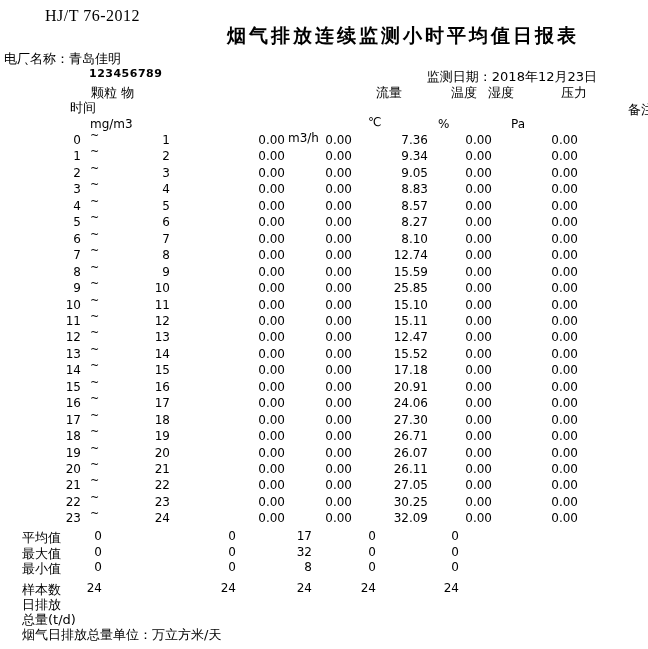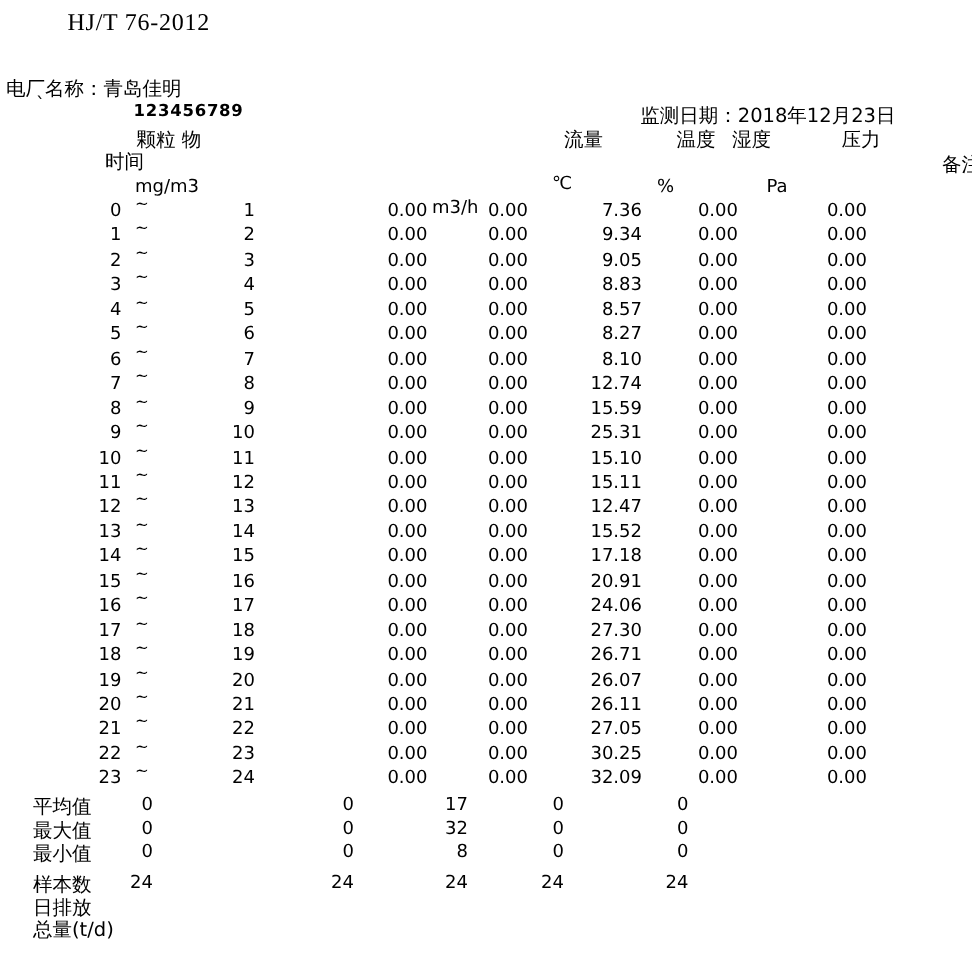--- a/index.html
+++ b/index.html
@@ -62,20 +62,21 @@
   .s5 { right:73px;  }
 
   .note { position:absolute; left:22px; top:626px; font-size:13px; }
 </style>
 </head>
 <body>
 
 <div class="page">
 
   <div class="doc-code">HJ/T 76-2012</div>
+  <div class="title">烟气排放连续监测小时平均值日报表</div>
   <div class="plant">电厂名称：青岛佳明</div>
   <div class="tick">`</div>
   <div class="plant-code">123456789</div>
   <div class="date">监测日期：2018年12月23日</div>
 
   <div class="ch ch-time">时间</div>
   <div class="ch ch-pm">颗粒 物</div>
   <div class="ch ch-flow">流量</div>
   <div class="ch ch-temp">温度</div>
   <div class="ch ch-hum">湿度</div>
@@ -178,21 +179,21 @@
         <span class="c3">15.59</span>
         <span class="c4">0.00</span>
         <span class="c5">0.00</span>
       </div>
       <div class="row" style="top: 281.05px;">
         <span class="hfrom">9</span>
         <span class="tilde">~</span>
         <span class="hto">10</span>
         <span class="c1">0.00</span>
         <span class="c2">0.00</span>
-        <span class="c3">25.31</span>
+        <span class="c3">25.85</span>
         <span class="c4">0.00</span>
         <span class="c5">0.00</span>
       </div>
       <div class="row" style="top: 297.5px;">
         <span class="hfrom">10</span>
         <span class="tilde">~</span>
         <span class="hto">11</span>
         <span class="c1">0.00</span>
         <span class="c2">0.00</span>
         <span class="c3">15.10</span>
@@ -364,13 +365,14 @@
         <span class="val s5">24</span>
       </div>
       <div class="srow" style="top: 595.5px;">
         <span class="label">日排放</span>
       </div>
       <div class="srow" style="top: 610.5px;">
         <span class="label">总量(t/d)</span>
       </div>
     </div>
 
+  <div class="note">烟气日排放总量单位：万立方米/天</div>
 </div>
 
 </body></html>

